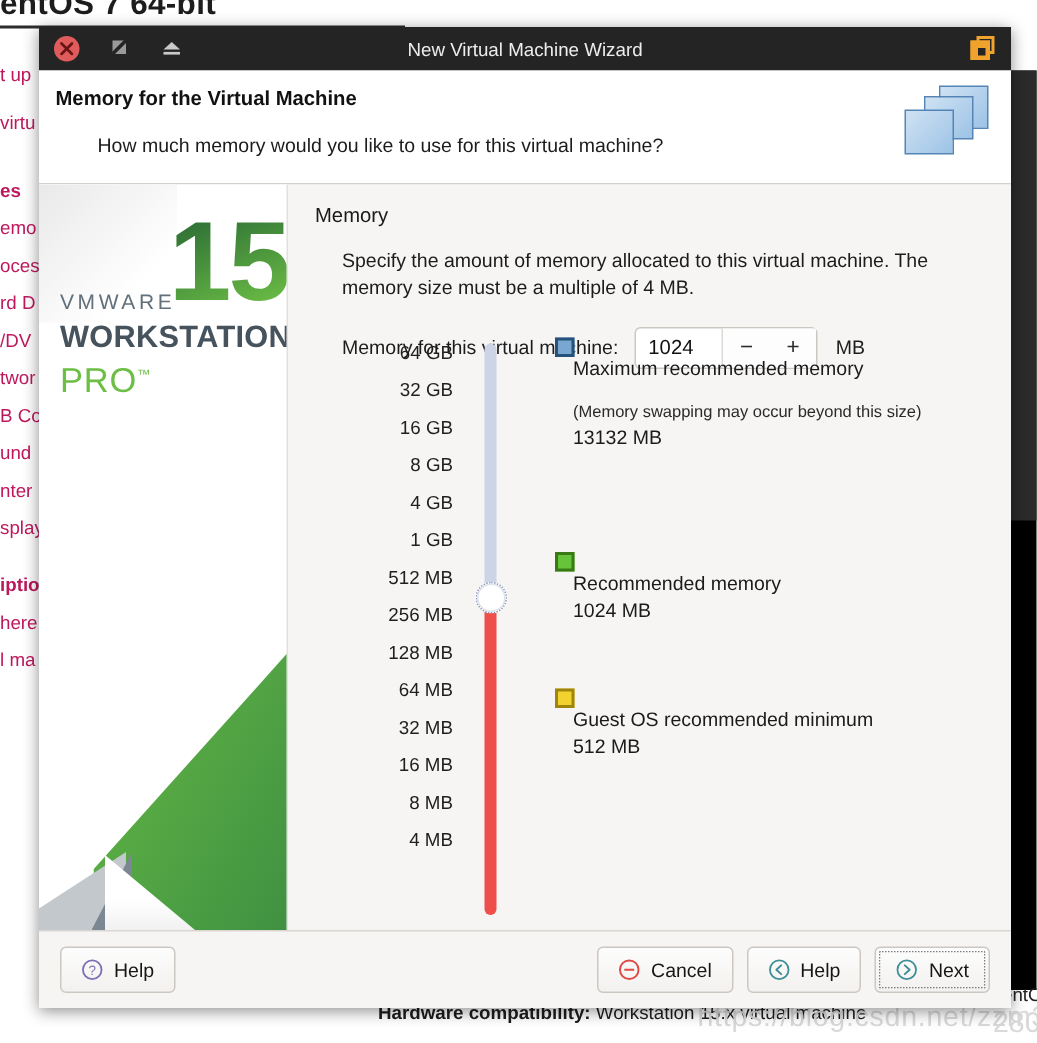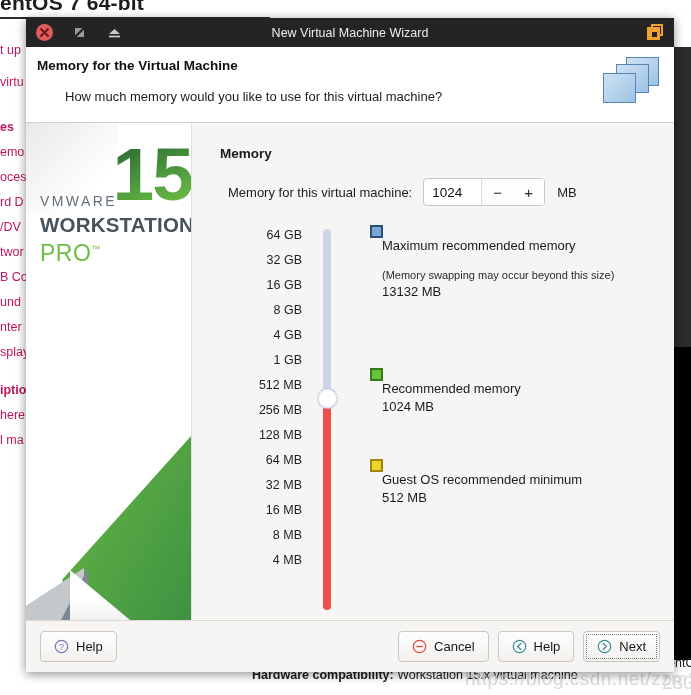--- a/index.html
+++ b/index.html
@@ -147,21 +147,21 @@
     background: #7b8894; clip-path: polygon(0 100%, 100% 100%, 100% 0);
   }
   #brand .tri-white {
     position: absolute; left: 44px; bottom: 0; width: 60px; height: 50px;
     background: linear-gradient(180deg,#ffffff 60%, #f1f1f1 100%);
     clip-path: polygon(0 100%, 100% 100%, 0 0);
   }
 
   
   #content { flex: 1 1 auto; padding: 13px 16px 0 18px; position: relative; }
-  #content h2 { margin: 10px; font-size: 13.5px; font-weight: bold; color: #1a1a1a; }
+  #content h2 { margin: 0; font-size: 13.5px; font-weight: normal; color: #1a1a1a; }
   #content .desc { margin: 14px 0 0 18px; font-size: 13px; color: #1c1c1c; line-height: 1.38; width: 420px; }
 
   #mem-row { display: flex; align-items: center; margin: 17px 0 0 18px; }
   #mem-row .lbl { font-size: 13px; color: #1c1c1c; }
   .spinner {
     display: flex; align-items: stretch; margin-left: 11px;
     border: 1px solid #cdc7c2; border-radius: 4px; background: #ffffff; height: 28px;
   }
   .spinner .val {
     width: 58px; display: flex; align-items: center; padding-left: 8px;
@@ -323,20 +323,21 @@
         <div class="l3"><span>PRO</span><sup>™</sup></div>
       </div>
       <div class="tri-green"></div>
       <div class="tri-gray1"></div>
       <div class="tri-gray2"></div>
       <div class="tri-white"></div>
     </div>
 
     <div id="content">
       <h2>Memory</h2>
+      <div class="desc">Specify the amount of memory allocated to this virtual machine. The memory size must be a multiple of 4 MB.</div>
 
       <div id="mem-row">
         <span class="lbl">Memory for this virtual machine:</span>
         <span class="spinner">
           <span class="val">1024</span>
           <span class="sbtn">−</span>
           <span class="sbtn">+</span>
         </span>
         <span class="unit">MB</span>
       </div>

